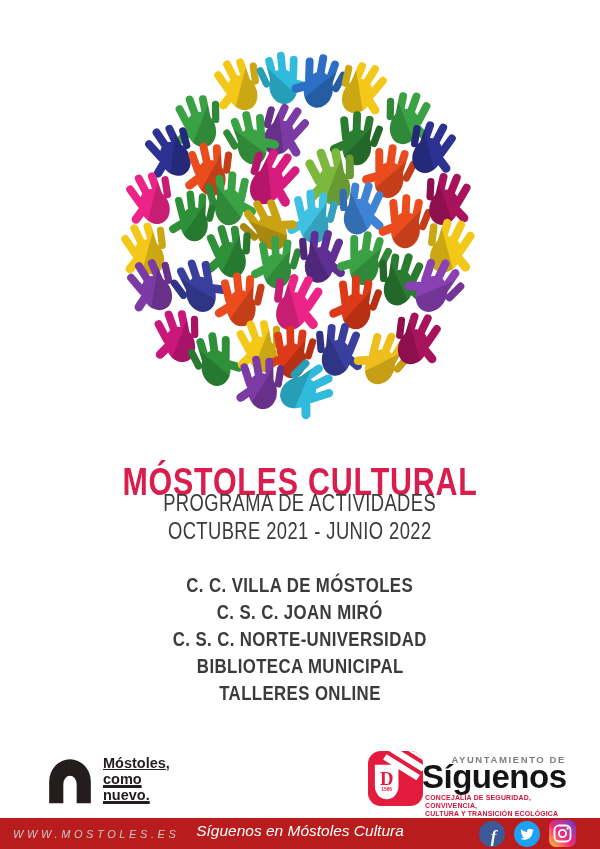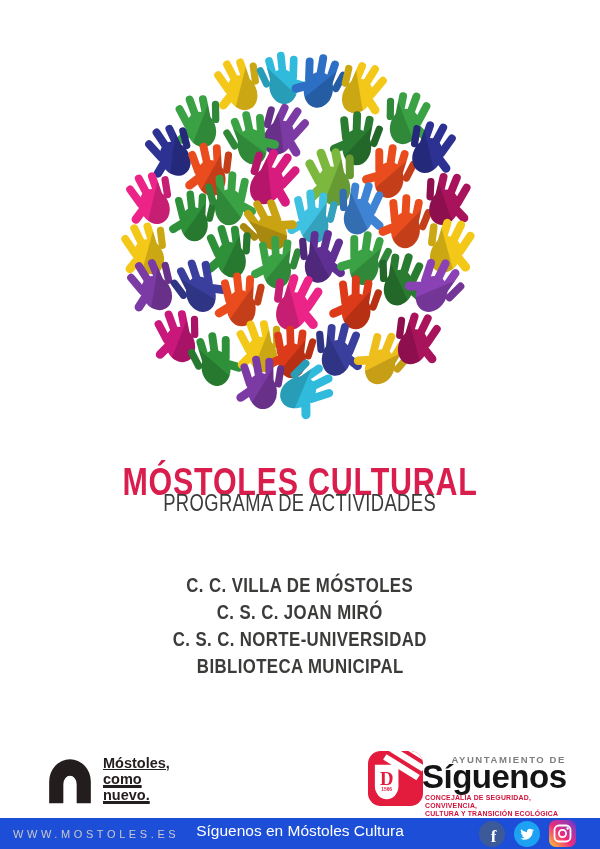--- a/index.html
+++ b/index.html
@@ -138,27 +138,29 @@
         <use href="#hand" transform="translate(320 311) rotate(24) scale(-0.72 0.72)" color="#a8135c"></use>
         <use href="#hand" transform="translate(160 354) rotate(-8) scale(0.72 0.72)" color="#7c3aa4"></use>
         <use href="#hand" transform="translate(214 364) rotate(62) scale(-0.75 0.75)" color="#30bbdc"></use>
       </g>
   </svg>
 
   <h1 class="title" style="color: rgb(217, 30, 78);"><span class="cond">MÓSTOLES CULTURAL</span></h1>
 
   <div class="subtitle">
     <div><span class="cond">PROGRAMA DE ACTIVIDADES</span></div>
+    <div><span class="cond">OCTUBRE 2021 - JUNIO 2022</span></div>
   </div>
 
   <div class="venues" id="venues">
       <div class="row"><span class="cond">C. C. VILLA DE MÓSTOLES</span></div>
       <div class="row"><span class="cond">C. S. C. JOAN MIRÓ</span></div>
       <div class="row"><span class="cond">C. S. C. NORTE-UNIVERSIDAD</span></div>
       <div class="row"><span class="cond">BIBLIOTECA MUNICIPAL</span></div>
+      <div class="row"><span class="cond">TALLERES ONLINE</span></div>
     </div>
 
   <div class="brand-left">
     <svg class="arch-svg" viewBox="0 0 60 56" aria-hidden="true">
       <path fill-rule="evenodd" fill="#241d1e" d="M5 56 V30 A25 27 0 0 1 55 30 V56 Z M22 56 V33 A8 10 0 0 1 38 33 V56 Z"></path>
     </svg>
     <div class="brand-left-text">
       <div>Móstoles,</div>
       <div class="u">como</div>
       <div class="u">nuevo.</div>
@@ -185,21 +187,21 @@
       </g>
     </svg>
     <div class="council-top">AYUNTAMIENTO DE</div>
     <div class="council-name">Síguenos</div>
     <div class="council-dept">
       <div>CONCEJALÍA DE SEGURIDAD, CONVIVENCIA,</div>
       <div>CULTURA Y TRANSICIÓN ECOLÓGICA</div>
     </div>
   </div>
 
-  <div class="footerbar" style="background: #1d4ed8;">
+  <div class="footerbar" style="background: #b91c1c; font-style: italic;">
     <div class="site">WWW.MOSTOLES.ES</div>
     <div class="follow">Síguenos en Móstoles Cultura</div>
     <div class="social">
       <svg width="26" height="26" viewBox="0 0 26 26">
         <circle cx="13" cy="13" r="13" fill="#3c5a99"></circle>
         <text x="14.5" y="21" text-anchor="middle" font-size="17" font-weight="bold" fill="#ffffff" font-family="Liberation Serif, serif">f</text>
       </svg>
       <svg width="26" height="26" viewBox="0 0 26 26">
         <circle cx="13" cy="13" r="13" fill="#1da1f2"></circle>
         <g transform="translate(5.4 6) scale(0.62)">

